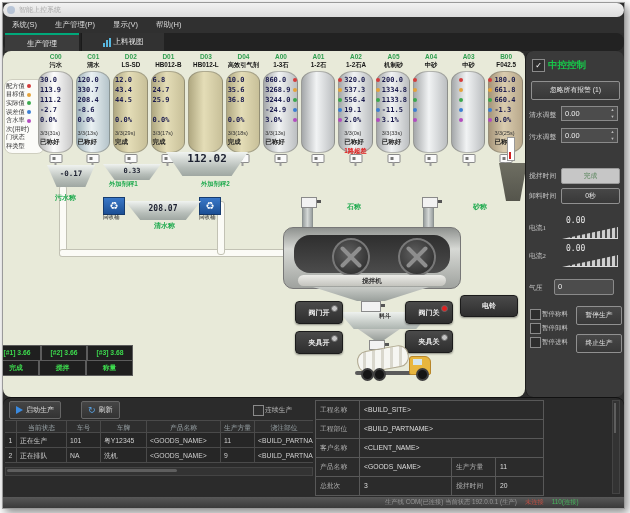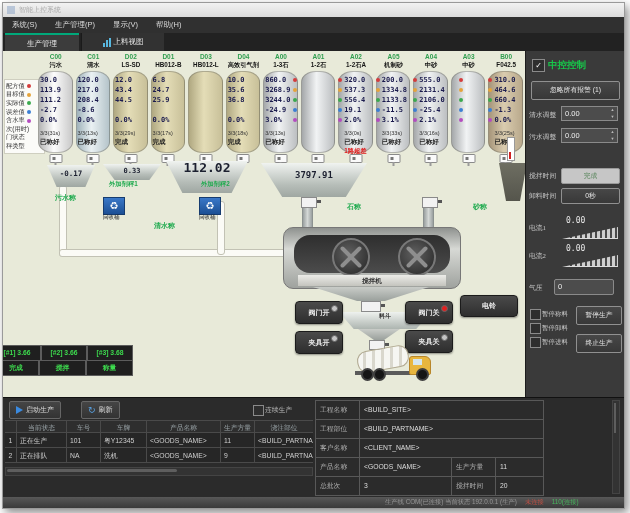--- a/index.html
+++ b/index.html
@@ -1,17 +1,17 @@
 <!DOCTYPE html>
 <html><head>
 <meta charset="utf-8">
 <style>
   html,body{margin:0;padding:0;}
   body{width:630px;height:513px;background:#ffffff;font-family:"Liberation Sans","DejaVu Sans",sans-serif;overflow:hidden;}
-  .abs{position:absolute;}
+  .abs{position:absolute;border-radius:8px;}
   #window{position:absolute;left:2px;top:2px;width:621px;height:505px;background:#2d2d2d;border:1px solid #9a9a9a;box-shadow:3px 4px 9px rgba(0,0,0,.45);overflow:hidden;}
 
   
   #titlebar{left:0;top:0;width:100%;height:14px;background:linear-gradient(180deg,#f2f2f2,#dcdcdc);}
   #titlebar .ticon{left:4px;top:3px;width:8px;height:8px;background:#8fa8c8;opacity:.55;}
   #titlebar .ttext{left:16px;top:2px;font-size:7px;color:#a8a8a8;}
 
   
   #menubar{left:0;top:14px;width:100%;height:16px;background:#303030;display:flex;align-items:center;position:absolute;}
   .menu-item{font-size:7.5px;color:#dcdcdc;padding:0 9px;line-height:16px;}
@@ -242,21 +242,21 @@
           <div class="outlet"></div>
         </div>
 
         <div class="silo-col dots-none">
           <div class="sid">C01</div>
           <div class="sname">清水</div>
           <div class="silo-body blue"></div>
 
           <div class="valcol">
             <div class="vr">120.0</div>
-            <div class="vr">217.0</div>
+            <div class="vr">330.7</div>
             <div class="vr">208.4</div>
             <div class="vr">-8.6</div>
             <div class="vr">0.0%</div>
             <div class="batch">3/3(13s)</div>
             <div class="sstatus">已称好</div>
             <div class="salert"></div>
           </div>
           <div class="outlet"></div>
         </div>
 
@@ -426,30 +426,20 @@
           <div class="sid">A04</div>
           <div class="sname">中砂</div>
           <div class="silo-body silver"></div>
           <span class="dotcol">
             <i class="d1"></i>
             <i class="d2"></i>
             <i class="d3"></i>
             <i class="d4"></i>
             <i class="d5"></i>
           </span>
-          <div class="valcol">
-            <div class="vr">555.0</div>
-            <div class="vr">2131.4</div>
-            <div class="vr">2106.0</div>
-            <div class="vr">-25.4</div>
-            <div class="vr">2.1%</div>
-            <div class="batch">3/3(16s)</div>
-            <div class="sstatus">已称好</div>
-            <div class="salert"></div>
-          </div>
           <div class="outlet"></div>
         </div>
 
         <div class="silo-col dots-only">
           <div class="sid">A03</div>
           <div class="sname">中砂</div>
           <div class="silo-body silver"></div>
           <span class="dotcol">
             <i class="d1"></i>
             <i class="d2"></i>
@@ -475,22 +465,22 @@
           <div class="sname">F042.5</div>
           <div class="silo-body brown"></div>
           <span class="dotcol">
             <i class="d1"></i>
             <i class="d2"></i>
             <i class="d3"></i>
             <i class="d4"></i>
             <i class="d5"></i>
           </span>
           <div class="valcol">
-            <div class="vr">310.0</div>
-            <div class="vr">464.6</div>
+            <div class="vr">180.0</div>
+            <div class="vr">661.8</div>
             <div class="vr">660.4</div>
             <div class="vr">-1.3</div>
             <div class="vr">0.0%</div>
             <div class="batch">3/3(25s)</div>
             <div class="sstatus">已称好</div>
             <div class="salert"></div>
           </div>
           <div class="outlet"></div>
         </div>
       </div>
@@ -500,31 +490,31 @@
     <div class="pipe" style="left:214px;top:150px;width:6px;height:52px;"></div>
     <div class="stem" style="left:299px;top:146px;width:9px;height:32px;"></div>
     <div class="stem" style="left:420px;top:146px;width:9px;height:32px;"></div>
 
     <div class="hopper" style="left:44px;top:114px;width:48px;height:22px;font-size:7.5px;line-height:18px;">-0.17</div>
     <div class="slabel" style="left:52px;top:142px;">污水称</div>
 
     <div class="hopper" style="left:100px;top:113px;width:58px;height:16px;font-size:7px;line-height:14px;">0.33</div>
     <div class="slabel" style="left:106px;top:129px;font-size:6.3px;">外加剂秤1</div>
 
-    <div class="hopper" style="left:163px;top:110px;width:82px;height:32px;font-size:13px;line-height:14px;">112.02</div>
+    <div class="hopper" style="left:163px;top:101px;width:82px;height:24px;font-size:11px;line-height:14px;">112.02</div>
     <div class="slabel" style="left:198px;top:129px;font-size:6.3px;">外加剂秤2</div>
 
     <div class="recycle" style="left:100px;top:146px;"><span>♻</span></div>
     <div class="rlabel" style="left:100px;top:163px;">回收桶</div>
     <div class="recycle" style="left:196px;top:146px;"><span>♻</span></div>
     <div class="rlabel" style="left:196px;top:163px;">回收桶</div>
 
+    <div class="hopper" style="left:122px;top:150px;width:76px;height:19px;font-size:8px;line-height:16px;">208.07</div>
     <div class="slabel" style="left:151px;top:170px;">清水称</div>
 
-    <div class="hopper" style="left:258px;top:112px;width:106px;height:34px;font-size:9px;line-height:24px;">3797.91</div>
     <div class="moutlet" style="left:298px;top:146px;width:14px;height:9px;"></div>
     <div class="slabel" style="left:344px;top:151px;">石称</div>
 
     <div class="moutlet" style="left:419px;top:146px;width:14px;height:9px;"></div>
     <div class="slabel" style="left:470px;top:151px;">砂称</div>
 
     <div class="darkhopper" style="left:496px;top:112px;width:28px;height:38px;"></div>
     <div class="gauge" style="left:504px;top:86px;"></div>
 
     <div id="mixerbody" class="abs">

